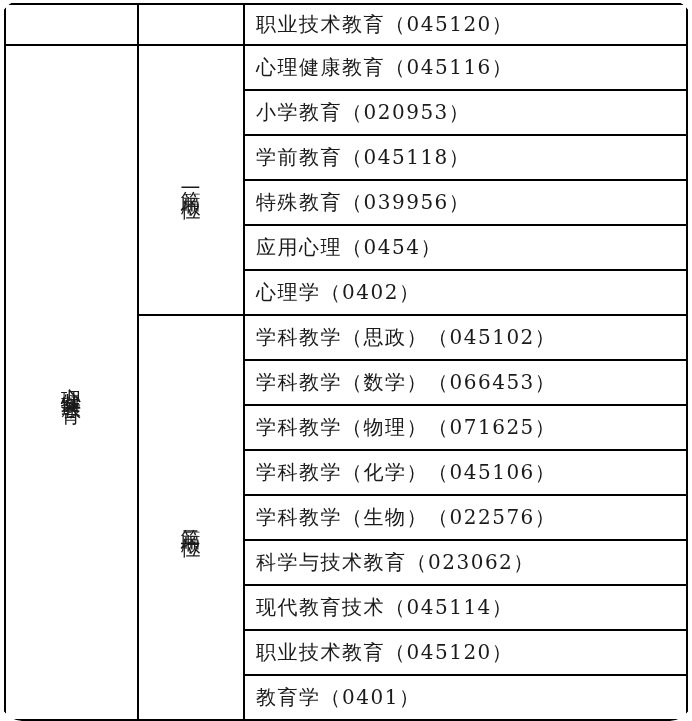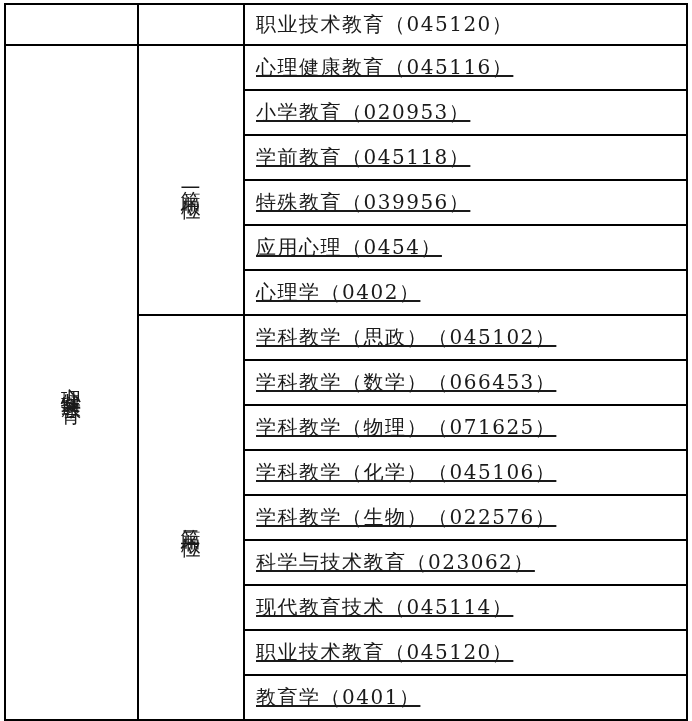--- a/index.html
+++ b/index.html
@@ -1,15 +1,15 @@
 <!DOCTYPE html>
 <html><head>
 <meta charset="utf-8">
 <style>
-  * { margin: 0; padding: 0; box-sizing: border-box; }
+  * { margin: 0; padding: 0; box-sizing: border-box; border-radius: 22px; }
   html, body {
     width: 692px;
     height: 721px;
     background: #ffffff;
     font-family: "DejaVu Serif", "Liberation Serif", serif;
   }
   .page {
     position: relative;
     width: 692px;
     height: 721px;
@@ -28,21 +28,21 @@
     border: 2px solid #000000;
     background: #ffffff;
     color: #1a1a1a;
     font-size: 20px;
     vertical-align: middle;
   }
   col.c1 { width: 133px; }
   col.c2 { width: 106px; }
   col.c3 { width: 443px; }
   tr.first-row td { height: 41px; }
-  tr.data-row td { height: 45px; text-decoration: underline; }
+  tr.data-row td { height: 45px; }
   td.program-cell {
     text-align: left;
     padding-left: 11px;
     letter-spacing: 1.5px;
   }
   td.vertical-cell {
     text-align: center;
   }
   .vertical-text {
     display: inline-block;

